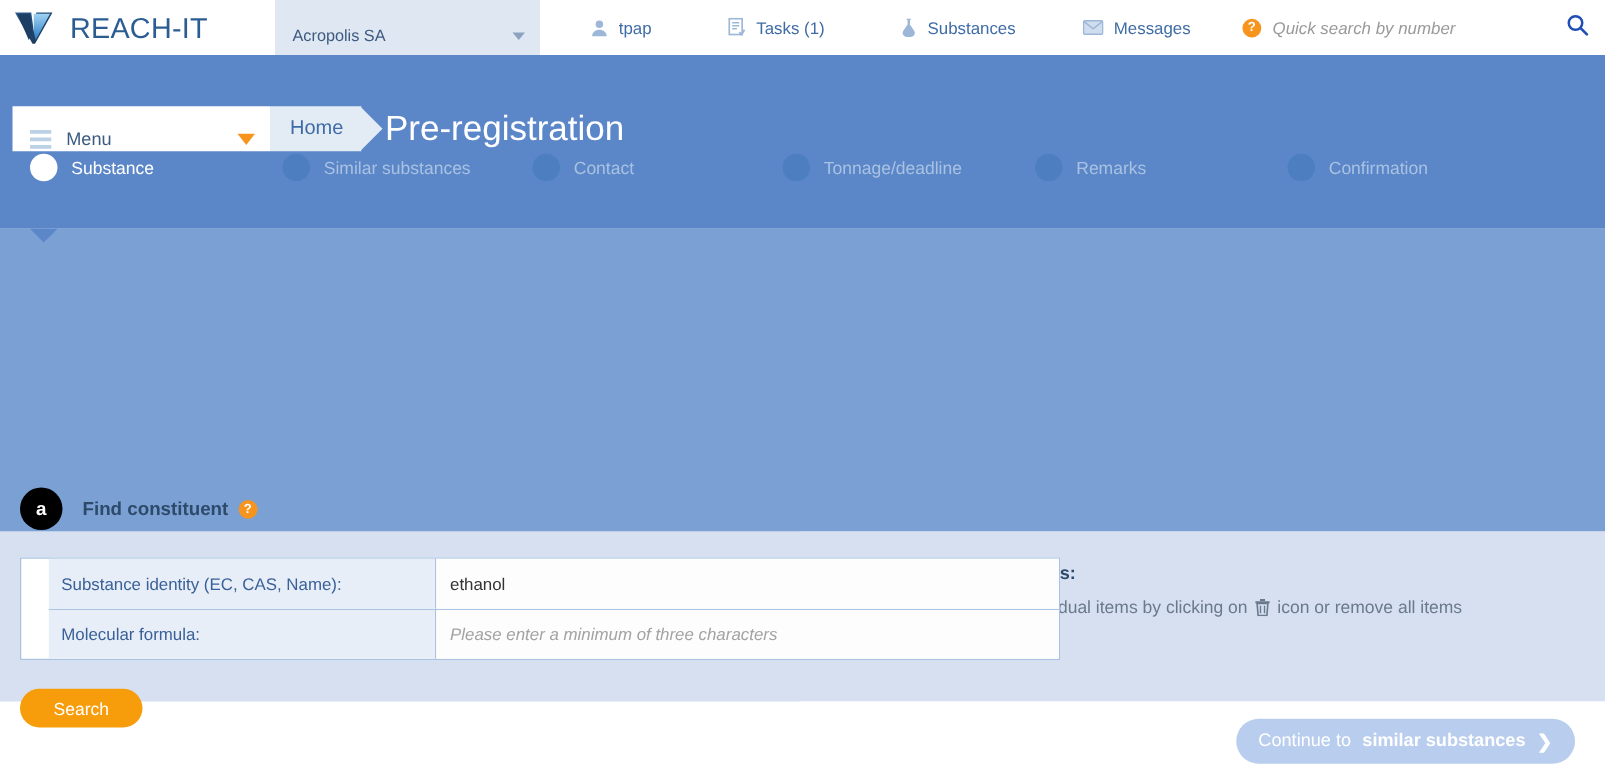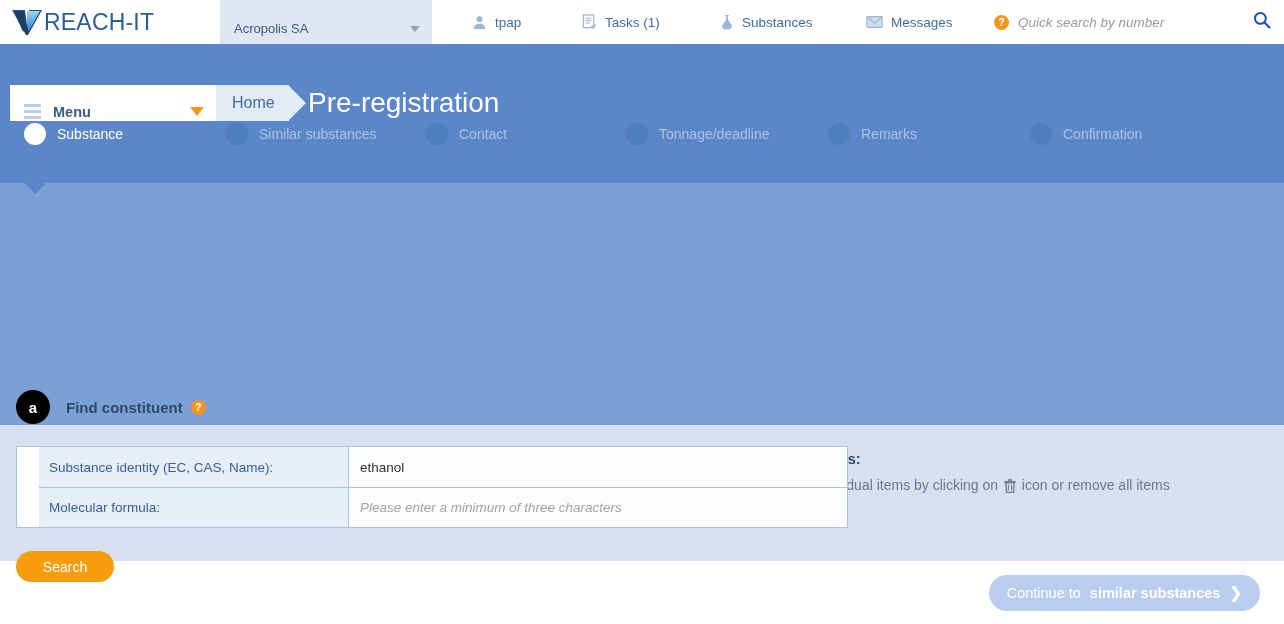--- a/index.html
+++ b/index.html
@@ -18,21 +18,21 @@
     height: 44px;
     background: #ffffff;
     display: flex;
     align-items: stretch;
   }
   #brand {
     width: 220px;
     display: flex;
     align-items: center;
     padding-left: 10px;
-    gap: 0;
+    gap: 12px;
   }
   #brand .logo-mark { width: 34px; height: 30px; flex: 0 0 auto; }
   #brand .logo-text {
     font-size: 23px;
     letter-spacing: .2px;
     color: #2b5c92;
     font-weight: 400;
   }
   #org-select {
     width: 212px;
@@ -116,21 +116,20 @@
     left: 10px; top: 59px;
     transform: translateY(-50%);
     width: 206px; height: 36px;
     background: #ffffff;
     display: flex;
     align-items: center;
     padding: 17px 12px 0 14px;
     justify-content: space-between;
     cursor: pointer;
     z-index: 3;
-    font-weight: bold;
   }
   #menu-box .mb-left { display: flex; align-items: center; gap: 12px; }
   #menu-box .burger { display: flex; flex-direction: column; gap: 3px; }
   #menu-box .burger i { display:block; width: 17px; height: 3px; background: #bcd0e6; }
   #menu-box .menu-label { color: #3d5a80; font-size: 14.5px; }
   #menu-box .dncaret {
     width:0;height:0;
     border-left: 7px solid transparent;
     border-right: 7px solid transparent;
     border-top: 9px solid #f7941e;

